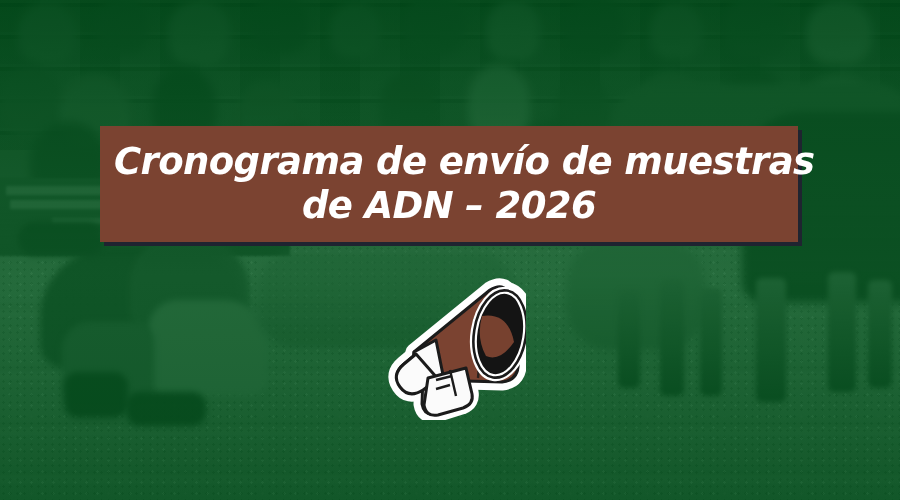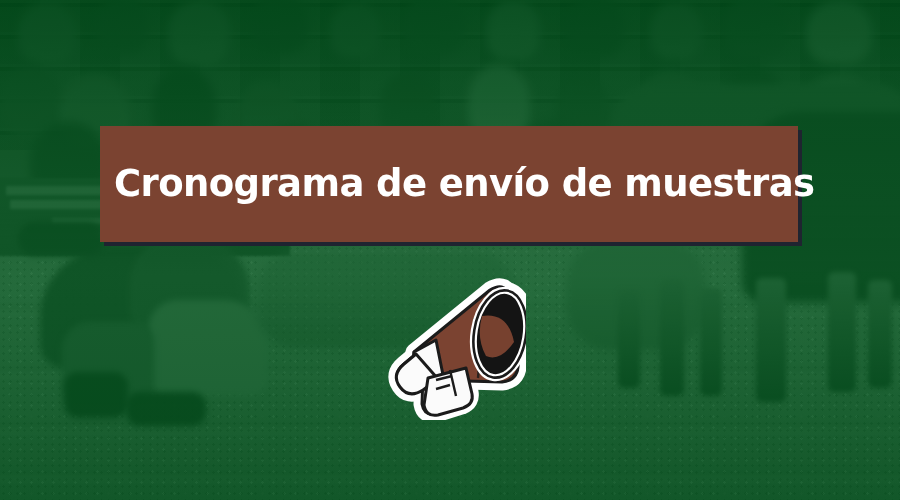--- a/index.html
+++ b/index.html
@@ -138,20 +138,21 @@
     background:#1f2430;
   }
   #headline-banner{
     position:absolute;
     left:100px; top:126px;
     width:698px; height:116px;
     background:#7b4331;
     display:flex;
     align-items:center;
     justify-content:center;
+    font-style:italic;
   }
   #headline-text{
     color:#ffffff;
     font-family:"DejaVu Sans", sans-serif;
     font-weight:700;
     font-size:37px;
     line-height:1.18;
     text-align:center;
     letter-spacing:-0.6px;
     width:100%;
@@ -241,20 +242,21 @@
 
     <div id="bg-tint"></div>
     <div id="bg-tint2"></div>
   </div>
 
   <div id="headline-shadow"></div>
 
   <div id="headline-banner">
     <div id="headline-text">
       <span class="ln">Cronograma de envío de muestras</span>
+      <span class="ln">de ADN – 2026</span>
     </div>
   </div>
 
   <div id="megaphone-icon">
     <svg viewBox="0 0 148 152" xmlns="http://www.w3.org/2000/svg">
 
       <g stroke="#ffffff" stroke-width="17" stroke-linejoin="round" stroke-linecap="round" fill="#ffffff">
 
         <path d="M38 86 L26 96 Q14 106 22 118 Q30 130 44 122 L58 112 Z"></path>
 

